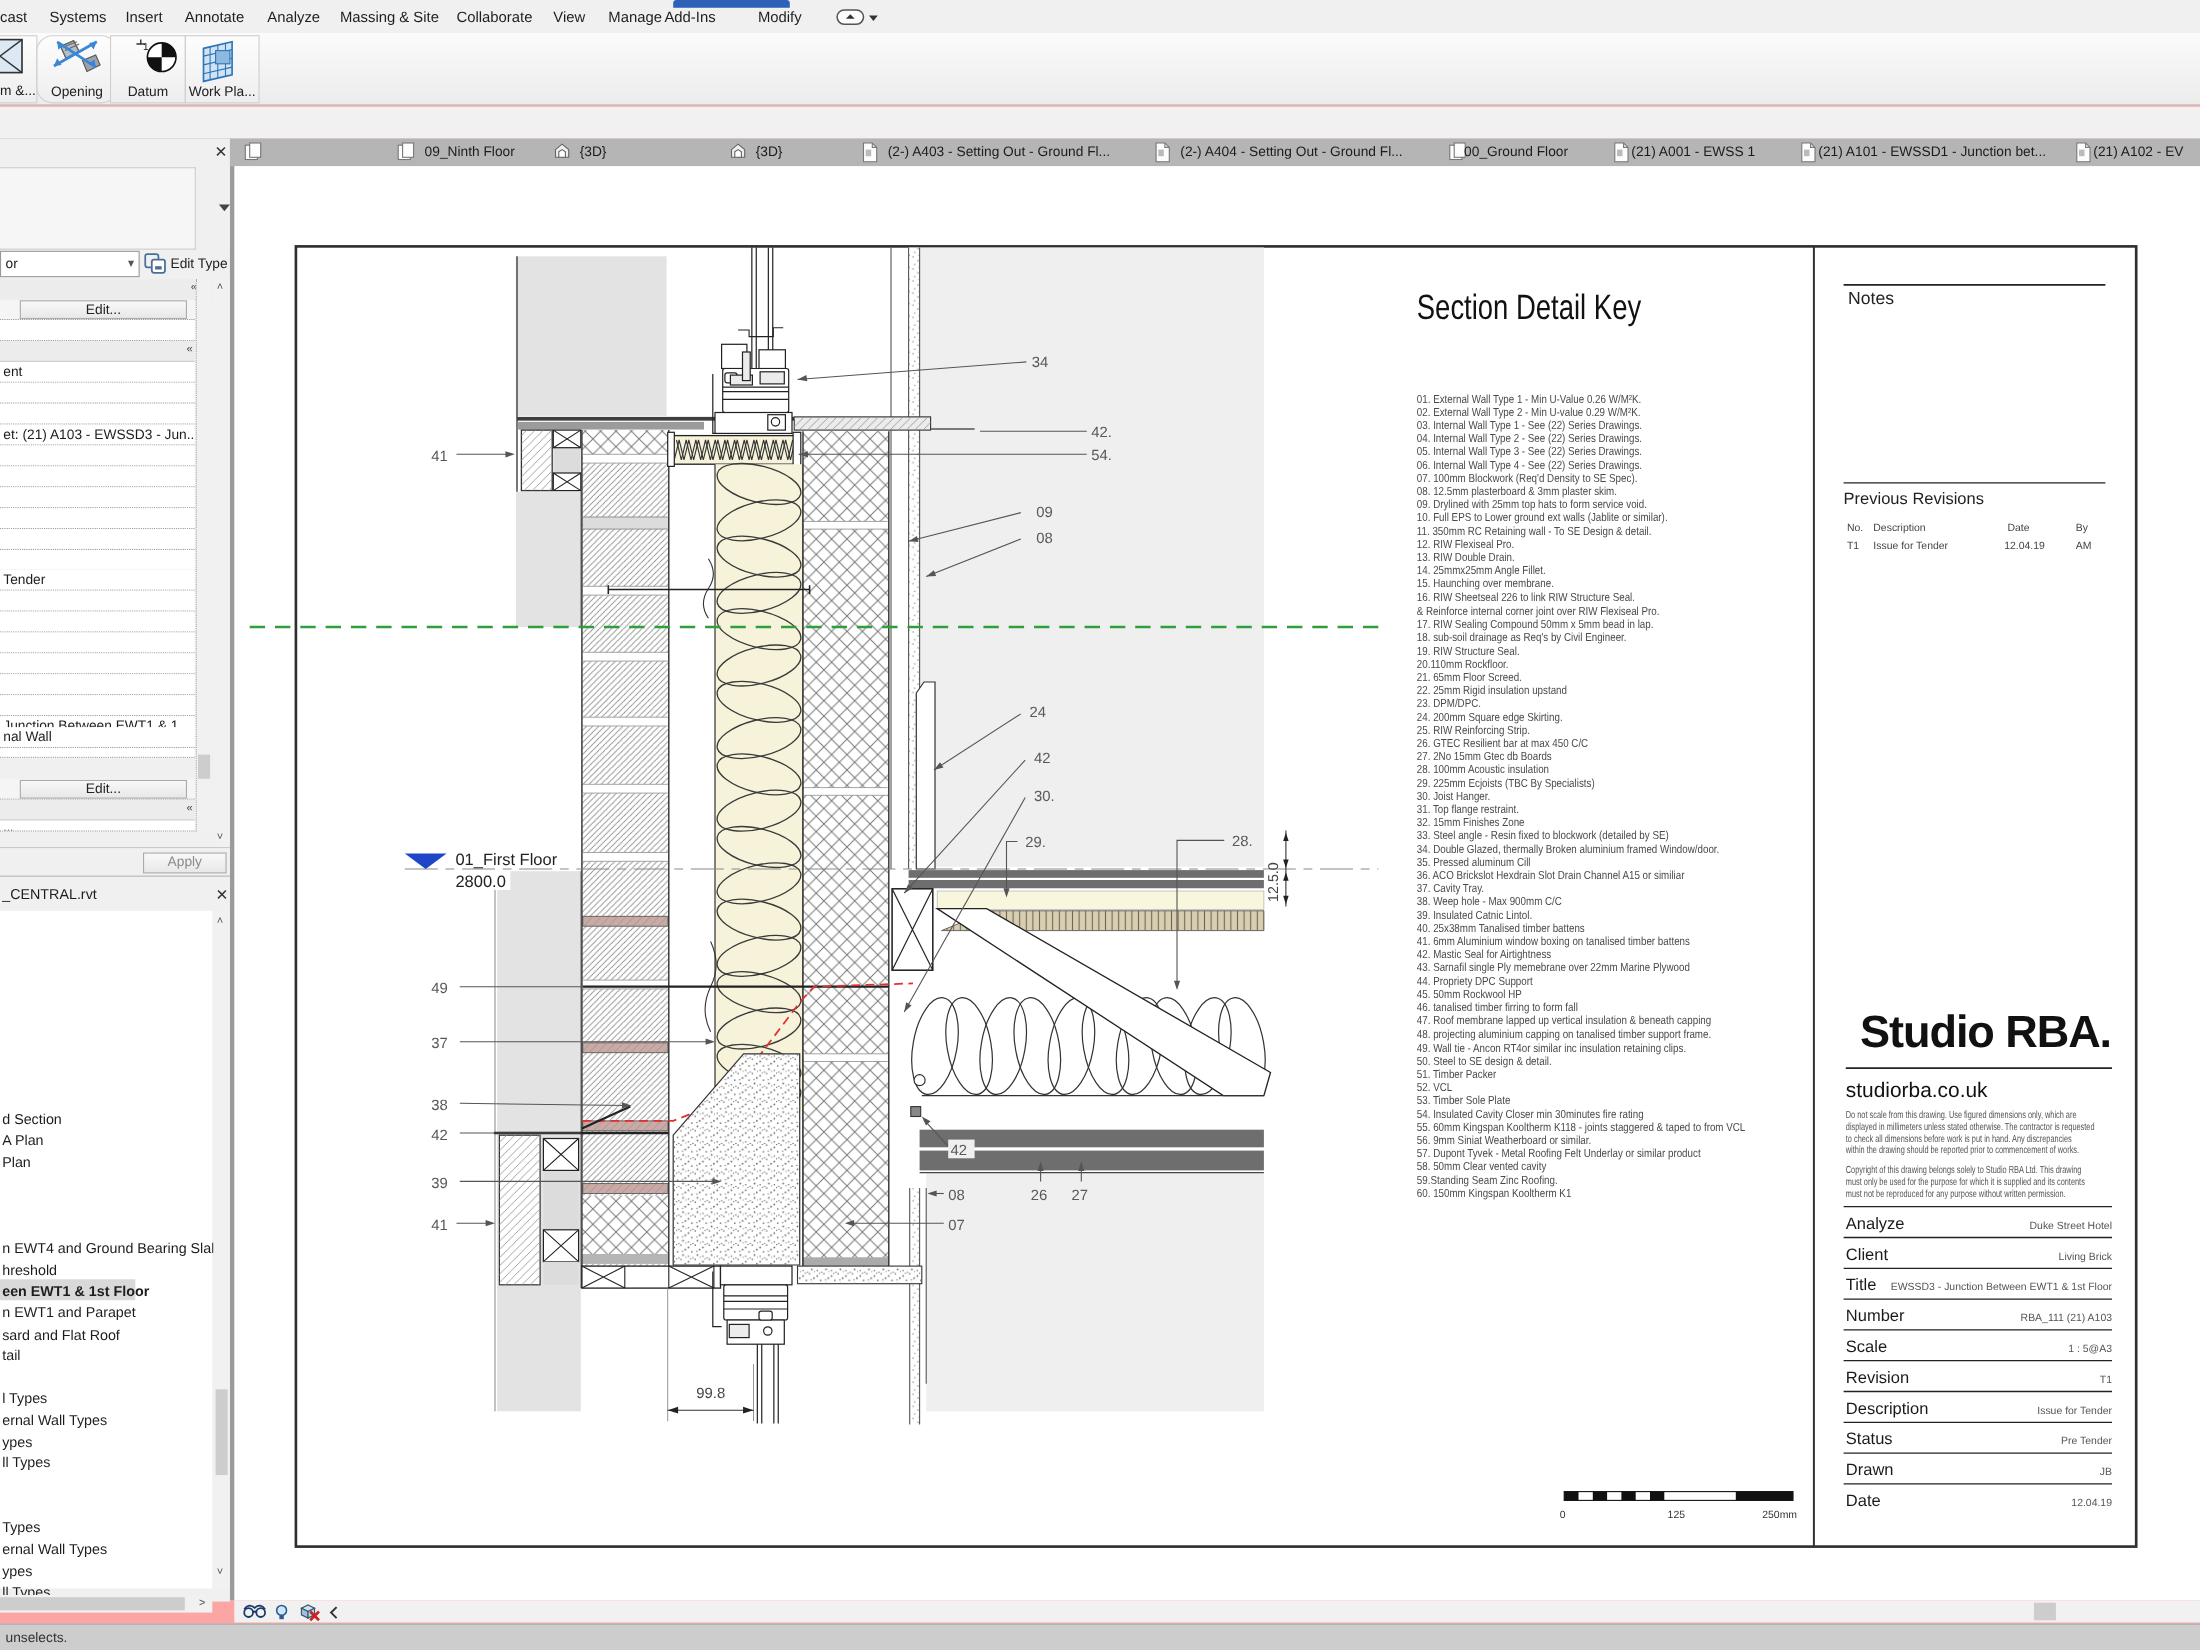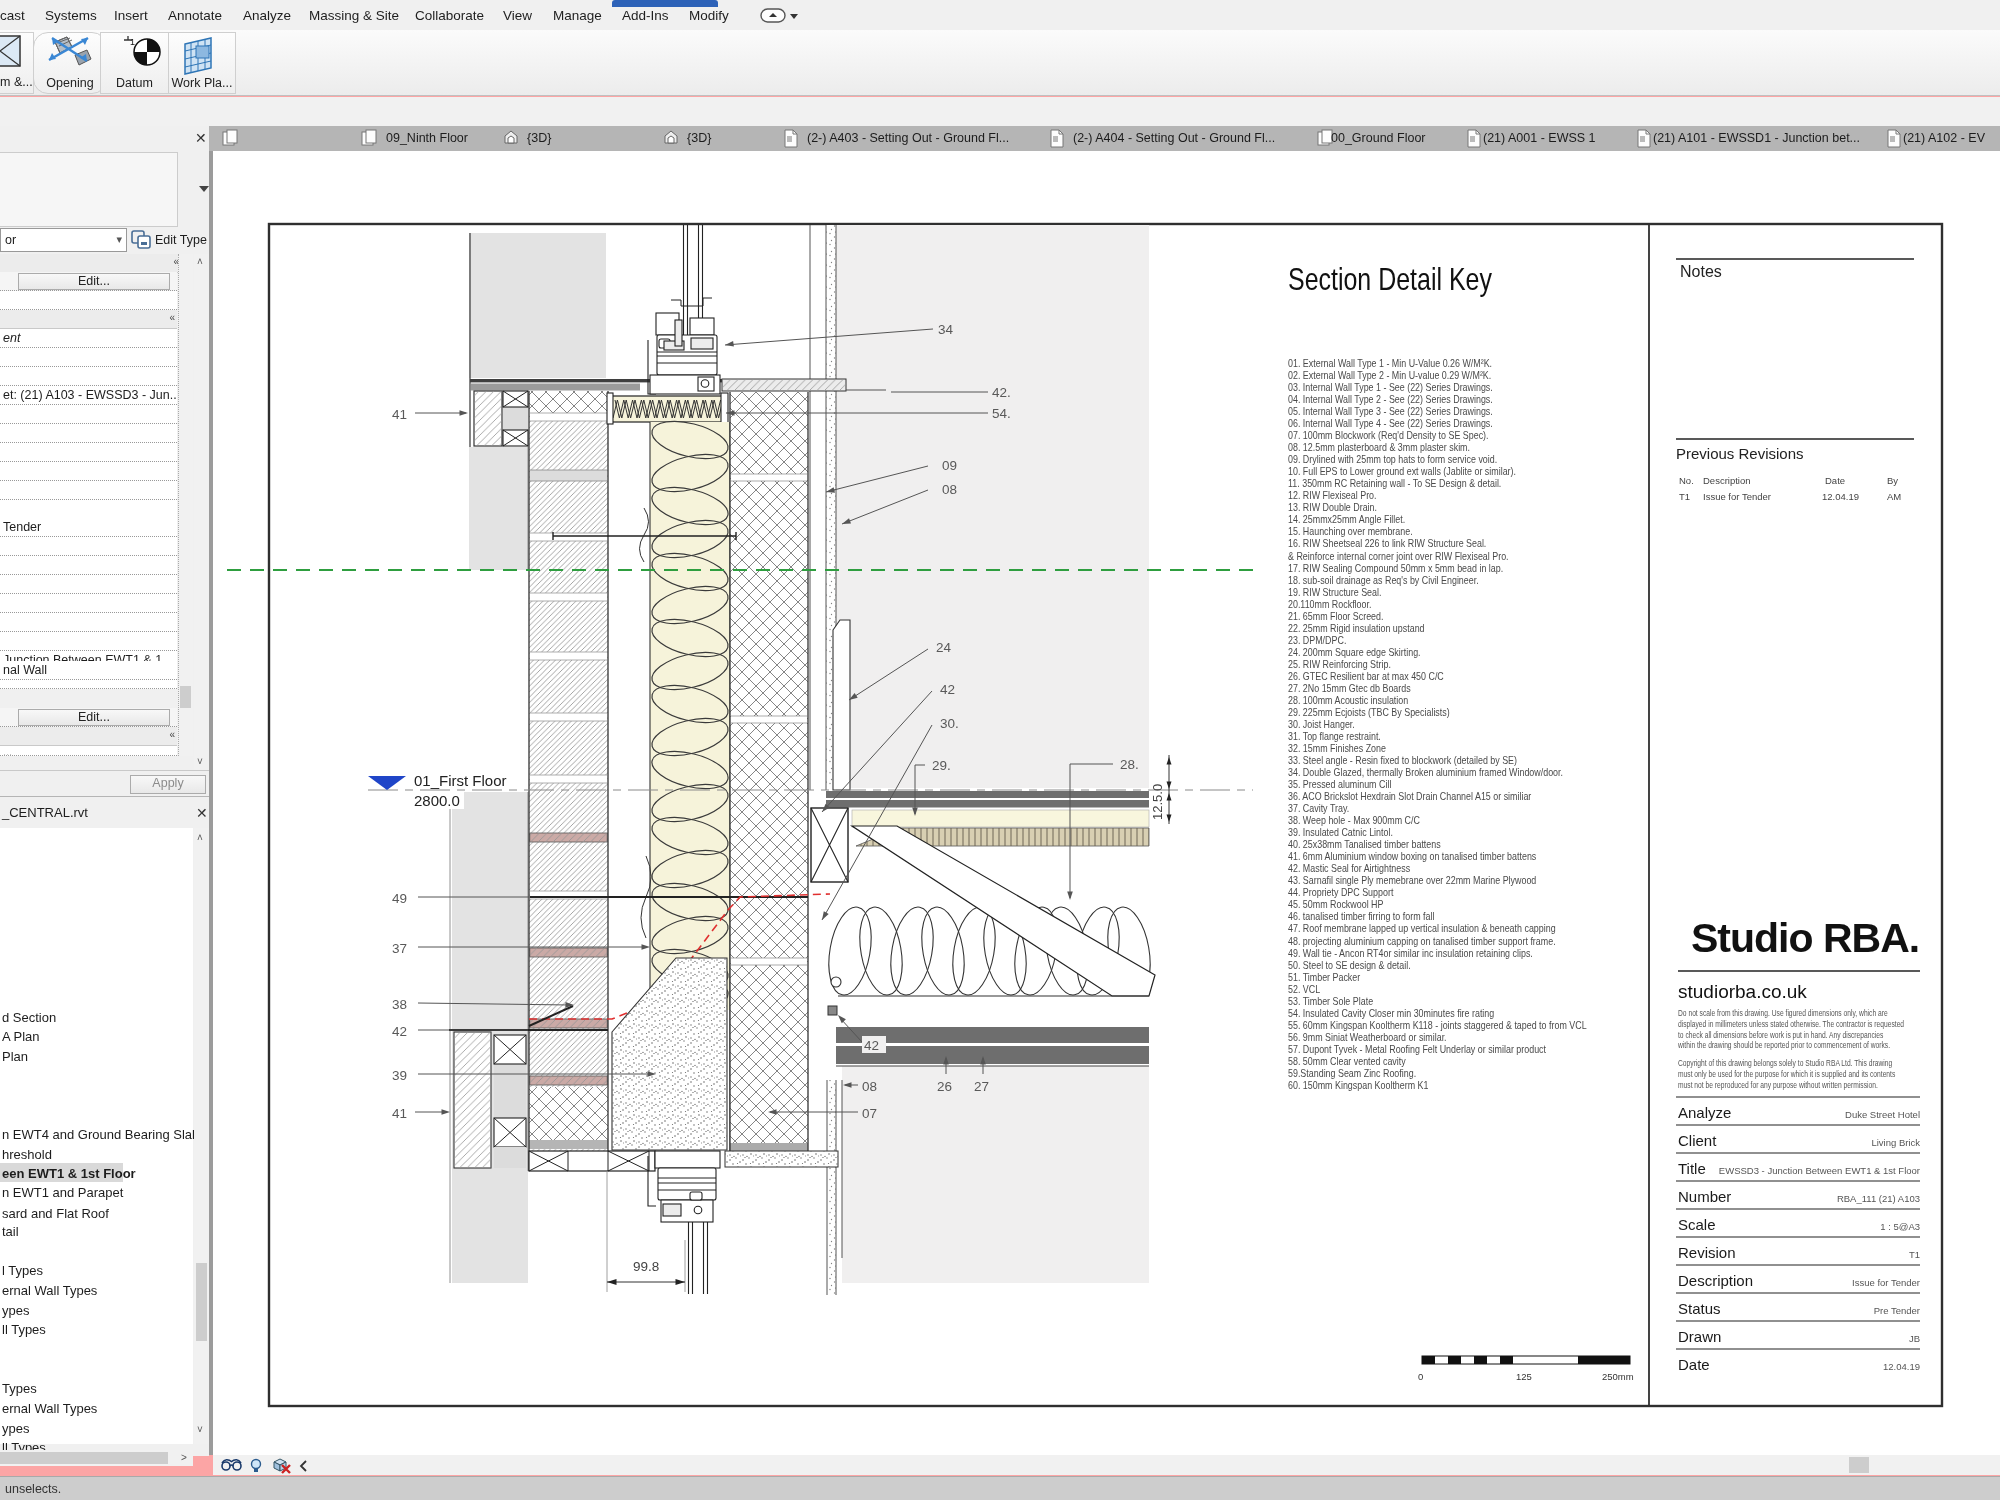--- a/index.html
+++ b/index.html
@@ -32,21 +32,21 @@
       <div id="bluetab"></div>
       <span class="mi" style="left:0px;">cast</span>
       <span class="mi" style="left:45px;">Systems</span>
       <span class="mi" style="left:114px;">Insert</span>
       <span class="mi" style="left:168px;">Annotate</span>
       <span class="mi" style="left:243px;">Analyze</span>
       <span class="mi" style="left:309px;">Massing &amp; Site</span>
       <span class="mi" style="left:415px;">Collaborate</span>
       <span class="mi" style="left:503px;">View</span>
       <span class="mi" style="left:553px;">Manage</span>
-      <span class="mi" style="left:622px;text-align:right;">Add-Ins</span>
+      <span class="mi" style="left:604px;text-align:right;">Add-Ins</span>
       <span class="mi" style="left:689px;">Modify</span>
       <svg style="position:absolute;left:760px;top:8px;" width="40" height="16" viewBox="0 0 40 16">
         <rect x="1" y="1" width="24" height="13" rx="6.5" fill="#fdfdfd" stroke="#555" stroke-width="1.4"></rect>
         <path d="M9,9 L13,5 L17,9 Z" fill="#333"></path>
         <path d="M30,6 L38,6 L34,11 Z" fill="#333"></path>
       </svg>
     </div>
     <div id="ribbon">
       <div class="rbtn" style="left:-36px;width:70px;">
         <div class="rlabel"></div>
@@ -518,21 +518,21 @@
       </div>
       <div class="row" style="top:146px;background:#f5f5f5;"></div>
       <div class="btn" style="left:18px;top:147px;width:152px;height:17px;">Edit...</div>
       <div class="row" style="top:165px;">
         <span class="rtx" style="left:3px;"></span>
       </div>
       <div class="rowg" style="top:184px;width:177px;">
         <span style="position:absolute;right:2px;top:2px;color:#444;font-size:10px;">«</span>
       </div>
       <div class="row" style="top:203px;">
-        <span class="rtx" style="left:3px;font-style:italic;">ent</span>
+        <span class="rtx" style="left:3px;">ent</span>
       </div>
       <div class="row" style="top:222px;">
         <span class="rtx" style="left:3px;"></span>
       </div>
       <div class="row" style="top:241px;">
         <span class="rtx" style="left:3px;"></span>
       </div>
       <div class="row" style="top:260px;">
         <span class="rtx" style="left:3px;">et: (21) A103 - EWSSD3 - Jun...</span>
       </div>

